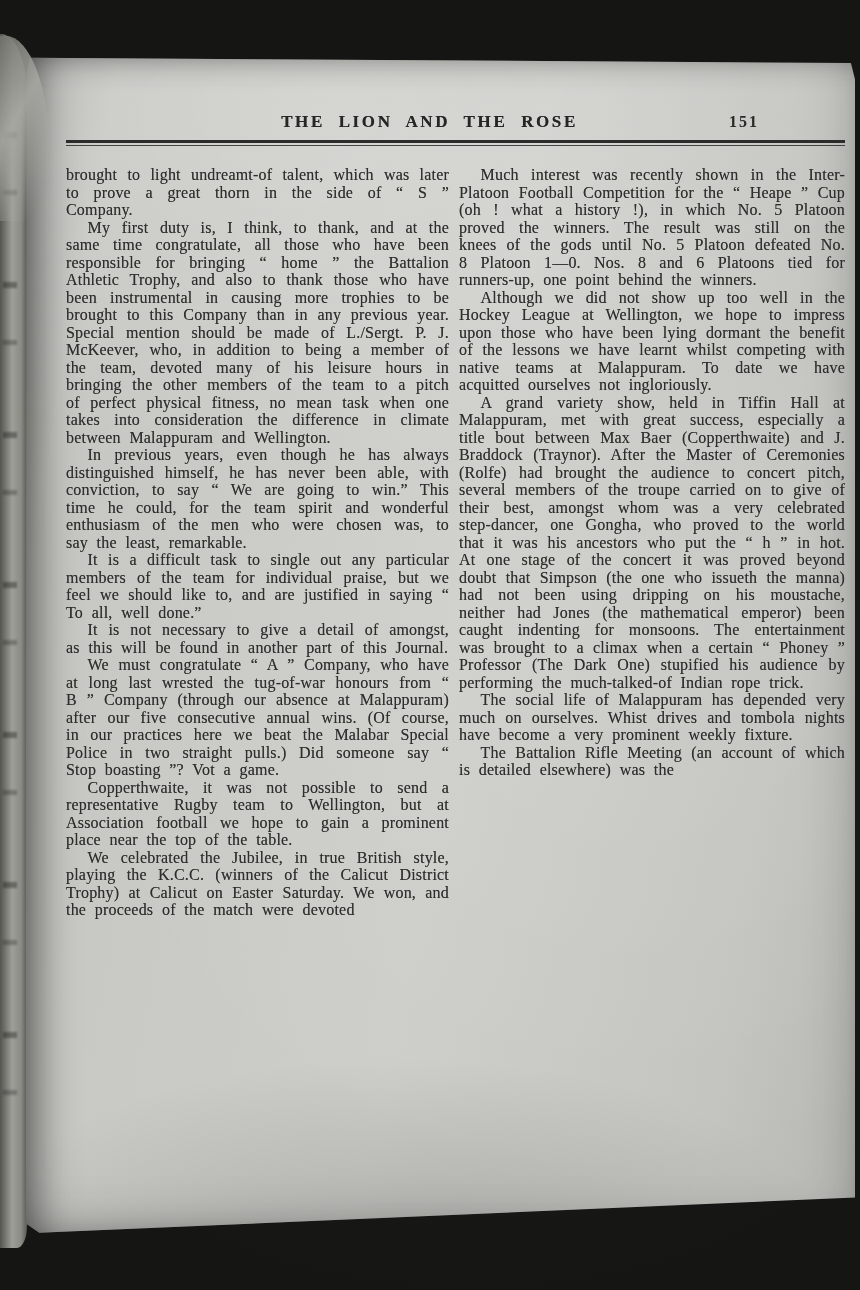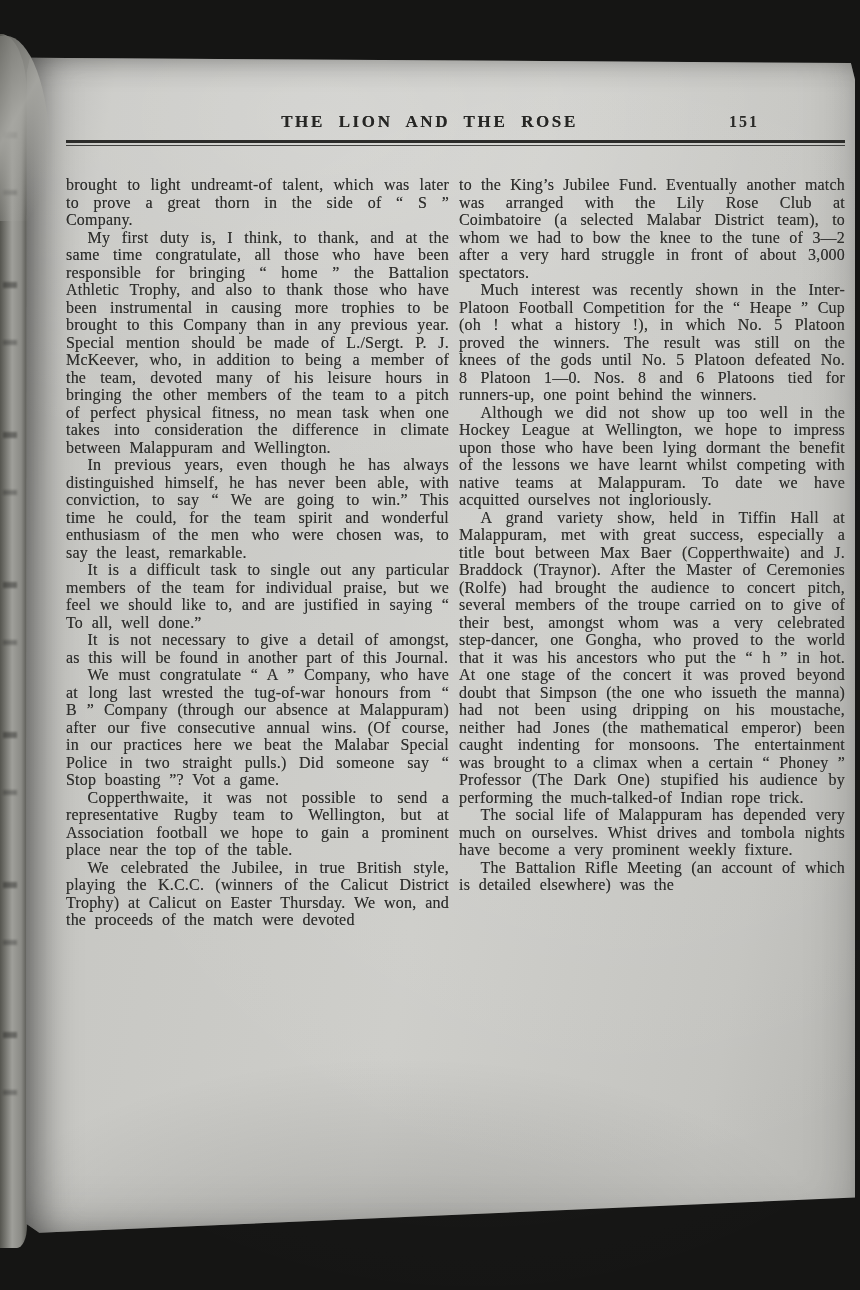--- a/index.html
+++ b/index.html
@@ -79,21 +79,21 @@
   }
   .folio{
     position:absolute;right:86px;top:0;
     font-size:16px;line-height:20px;letter-spacing:2px;color:#2a2a28;
     font-weight:bold;
   }
   .rule-a{height:3px;background:#2c2c2a;margin-top:8px;}
   .rule-b{height:1px;background:rgba(44,44,42,0.85);margin-top:2px;}
 
   .columns{
-    display:flex;margin-top:30px;
+    display:flex;margin-top:20px;
   }
   .col{
     height:998px;overflow:hidden;
     font-size:16px;line-height:17.5px;
     text-align:justify;
     word-spacing:0.28em;letter-spacing:0.2px;
     color:var(--ink);
     text-shadow:0 0 0.4px rgba(30,30,28,0.5);
   }
   .col-left{width:384px;}
@@ -123,25 +123,24 @@
 
     <div class="columns">
       <div class="col col-left">
           <p>brought to light undreamt-of talent, which was later to prove a great thorn in the side of “ S ” Company.</p>
           <p class="indent">My first duty is, I think, to thank, and at the same time congratulate, all those who have been responsible for bringing “ home ” the Battalion Athletic Trophy, and also to thank those who have been instrumental in causing more trophies to be brought to this Company than in any previous year.  Special mention should be made of L./Sergt. P. J. McKeever, who, in addition to being a member of the team, devoted many of his leisure hours in bringing the other members of the team to a pitch of perfect physical fitness, no mean task when one takes into consideration the difference in climate between Malappuram and Wellington.</p>
           <p class="indent">In previous years, even though he has always distinguished himself, he has never been able, with conviction, to say “ We are going to win.”  This time he could, for the team spirit and wonderful enthusiasm of the men who were chosen was, to say the least, remarkable.</p>
           <p class="indent">It is a difficult task to single out any particular members of the team for individual praise, but we feel we should like to, and are justified in saying “ To all, well done.”</p>
           <p class="indent">It is not necessary to give a detail of amongst, as this will be found in another part of this Journal.</p>
           <p class="indent">We must congratulate “ A ” Company, who have at long last wrested the tug-of-war honours from “ B ” Company (through our absence at Malappuram) after our five consecutive annual wins. (Of course, in our practices here we beat the Malabar Special Police in two straight pulls.)  Did someone say “ Stop boasting ”?  Vot a game.</p>
           <p class="indent">Copperthwaite, it was not possible to send a representative Rugby team to Wellington, but at Association football we hope to gain a prominent place near the top of the table.</p>
-          <p class="indent">We celebrated the Jubilee, in true British style, playing the K.C.C. (winners of the Calicut District Trophy) at Calicut on Easter Thursday.  We won, and the proceeds of the match were devoted</p>
+          <p class="indent">We celebrated the Jubilee, in true British style, playing the K.C.C. (winners of the Calicut District Trophy) at Calicut on Easter Saturday.  We won, and the proceeds of the match were devoted</p>
         </div>
       <div class="col-gap"></div>
       <div class="col col-right">
-          <p>to the King’s Jubilee Fund.  Eventually another match was arranged with the Lily Rose Club at Coimbatoire (a selected Malabar District team), to whom we had to bow the knee to the tune of 3—2 after a very hard struggle in front of about 3,000 spectators.</p>
           <p class="indent">Much interest was recently shown in the Inter-Platoon Football Competition for the “ Heape ” Cup (oh ! what a history !), in which No. 5 Platoon proved the winners.  The result was still on the knees of the gods until No. 5 Platoon defeated No. 8 Platoon 1—0.  Nos. 8 and 6 Platoons tied for runners-up, one point behind the winners.</p>
           <p class="indent">Although we did not show up too well in the Hockey League at Wellington, we hope to impress upon those who have been lying dormant the benefit of the lessons we have learnt whilst competing with native teams at Malappuram.  To date we have acquitted ourselves not ingloriously.</p>
           <p class="indent">A grand variety show, held in Tiffin Hall at Malappuram, met with great success, especially a title bout between Max Baer (Copperthwaite) and J. Braddock (Traynor).  After the Master of Ceremonies (Rolfe) had brought the audience to concert pitch, several members of the troupe carried on to give of their best, amongst whom was a very celebrated step-dancer, one Gongha, who proved to the world that it was his ancestors who put the “ h ” in hot.  At one stage of the concert it was proved beyond doubt that Simpson (the one who issueth the manna) had not been using dripping on his moustache, neither had Jones (the mathematical emperor) been caught indenting for monsoons.  The entertainment was brought to a climax when a certain “ Phoney ” Professor (The Dark One) stupified his audience by performing the much-talked-of Indian rope trick.</p>
           <p class="indent">The social life of Malappuram has depended very much on ourselves.  Whist drives and tombola nights have become a very prominent weekly fixture.</p>
           <p class="indent">The Battalion Rifle Meeting (an account of which is detailed elsewhere) was the</p>
         </div>
     </div>
 
   </div>
 </div>

